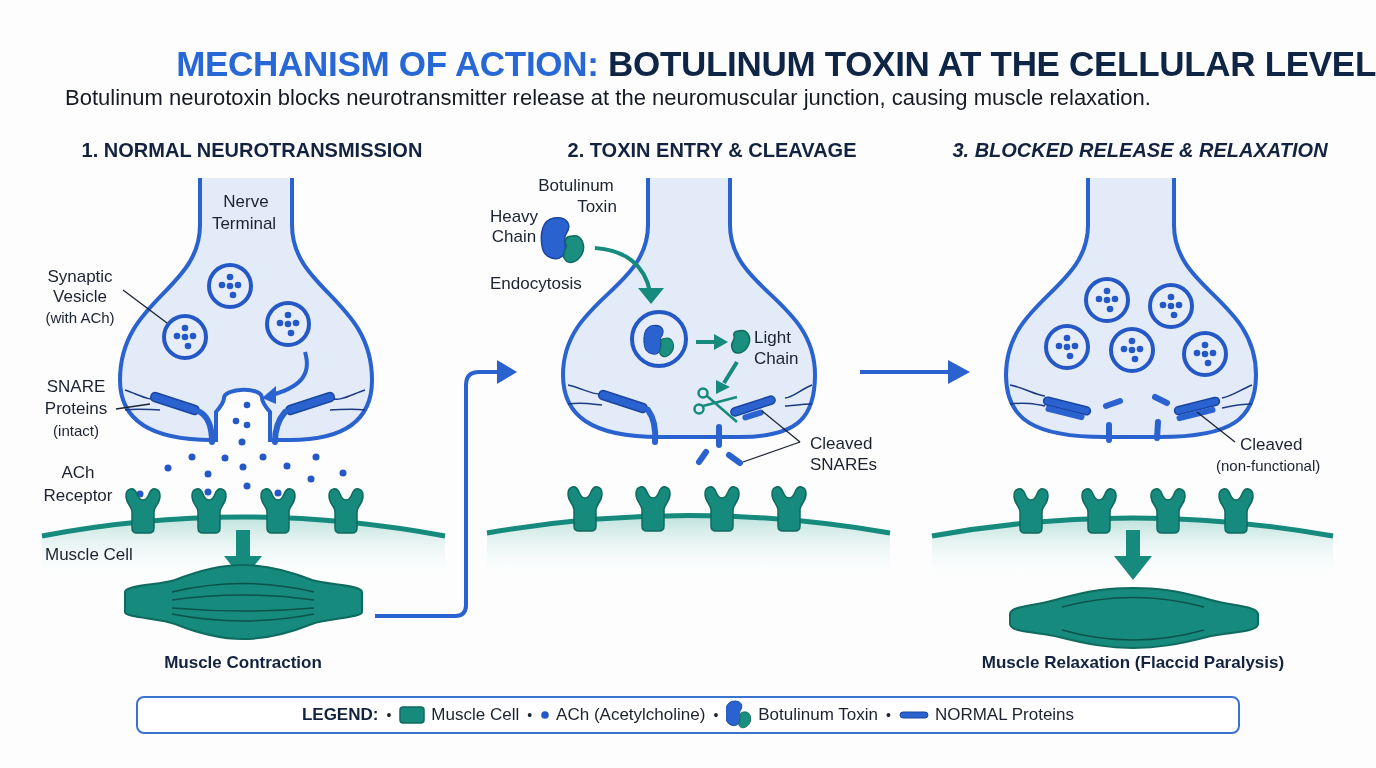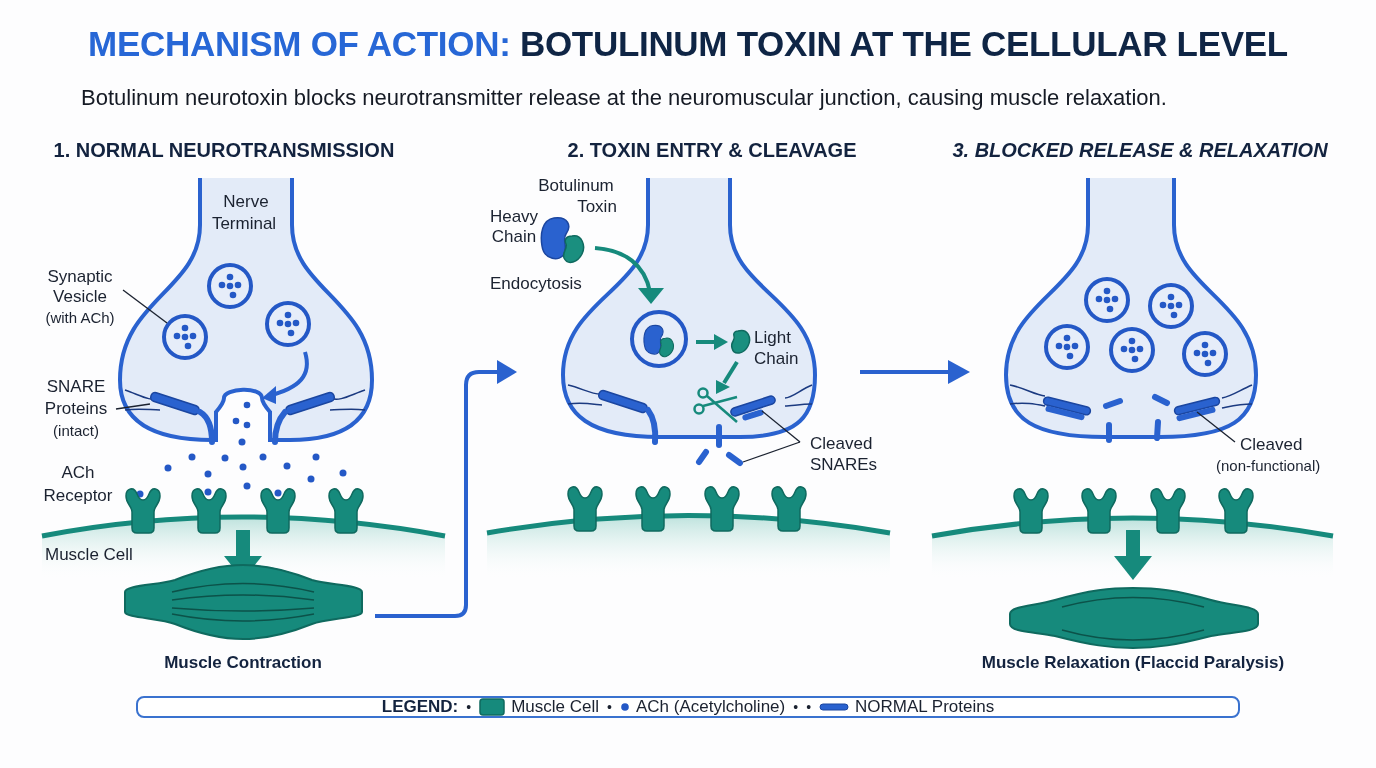--- a/index.html
+++ b/index.html
@@ -1,42 +1,42 @@
 <!DOCTYPE html>
 <html><head>
 <meta charset="utf-8">
 <style>
   html, body { margin:0; padding:0; }
   body { width:1376px; height:768px; background:#fdfdfe; position:relative; overflow:hidden;
          font-family:"Liberation Sans", sans-serif; color:#13233f; }
-  .title { position:absolute; top:24px; left:0; width:1376px; text-align:center; font-size:35px; font-weight:bold; letter-spacing:-0.3px; }
+  .title { position:absolute; top:44px; left:0; width:1376px; text-align:right; font-size:35px; font-weight:bold; letter-spacing:-0.3px; }
   .title .t1 { color:#2767d6; }
   .title .t2 { color:#0f2545; }
-  .subtitle { position:absolute; top:85px; left:16px; width:1216px; text-align:center; font-size:22px; color:#151a24; }
+  .subtitle { position:absolute; top:85px; left:0; width:1216px; text-align:center; font-size:22px; color:#151a24; }
   .panel-title { position:absolute; top:139px; font-size:20px; font-weight:bold; color:#13233f; text-align:center; width:440px; }
   svg.diagram { position:absolute; left:0; top:0; }
   .lbl { font-family:"Liberation Sans", sans-serif; fill:#1b2230; font-size:17px; }
   .lbl-s { font-family:"Liberation Sans", sans-serif; fill:#1b2230; font-size:15px; }
   .lbl-b { font-family:"Liberation Sans", sans-serif; fill:#13233f; font-size:17px; font-weight:bold; }
-  .legend { position:absolute; left:136px; top:696px; width:1104px; height:22px; border:2px solid #3a72cf; border-radius:8px;
+  .legend { position:absolute; left:136px; top:696px; width:1104px; height:38px; border:2px solid #3a72cf; border-radius:8px;
             background:#fff; display:flex; align-items:center; justify-content:center; gap:8px; font-size:17px; color:#1b2230; box-sizing:border-box; }
   .legend .lg-title { font-weight:bold; color:#13233f; }
   .legend .item { display:flex; align-items:center; gap:6px; }
   .legend .sep { color:#1b2230; font-size:14px; }
 </style>
 </head>
 <body>
 
 <div class="title">
   <span class="t1">MECHANISM OF ACTION:</span>
   <span class="t2">BOTULINUM TOXIN AT THE CELLULAR LEVEL</span>
 </div>
 <div class="subtitle">Botulinum neurotoxin blocks neurotransmitter release at the neuromuscular junction, causing muscle relaxation.</div>
 
-<div class="panel-title" style="left:4px;">1. NORMAL NEUROTRANSMISSION</div>
+<div class="panel-title" style="left:32px;">1. NORMAL NEUROTRANSMISSION</div>
 <div class="panel-title" style="left:492px;">2. TOXIN ENTRY &amp; CLEAVAGE</div>
 <div class="panel-title" style="left:920px;font-style:italic;">3. BLOCKED RELEASE &amp; RELAXATION</div>
 
 <svg class="diagram" width="1376" height="768" viewBox="0 0 1376 768">
   <defs>
     <linearGradient id="muscleGrad" x1="0" y1="0" x2="0" y2="1">
       <stop offset="0" stop-color="#b8e0da"></stop>
       <stop offset="1" stop-color="#ffffff" stop-opacity="0"></stop>
     </linearGradient>
     <g id="vesicle">
@@ -249,20 +249,26 @@
     <span>Muscle Cell</span>
   </span>
   <span class="sep">•</span>
   <span class="item">
     <svg width="10" height="10">
         <circle cx="5" cy="5" r="3.8" fill="#2458c6"></circle>
       </svg>
     <span>ACh (Acetylcholine)</span>
   </span>
   <span class="sep">•</span>
+  <span class="item">
+    <svg width="26" height="30" viewBox="-16 -24 40 50">
+        <use href="#toxin"></use>
+      </svg>
+    <span>Botulinum Toxin</span>
+  </span>
   <span class="sep">•</span>
   <span class="item">
     <svg width="30" height="10">
         <rect x="1" y="2" width="28" height="6" rx="3" fill="#2a62cf" stroke="#1b46a0" stroke-width="1"></rect>
       </svg>
     <span>NORMAL Proteins</span>
   </span>
 </div>
 
 </body></html>

